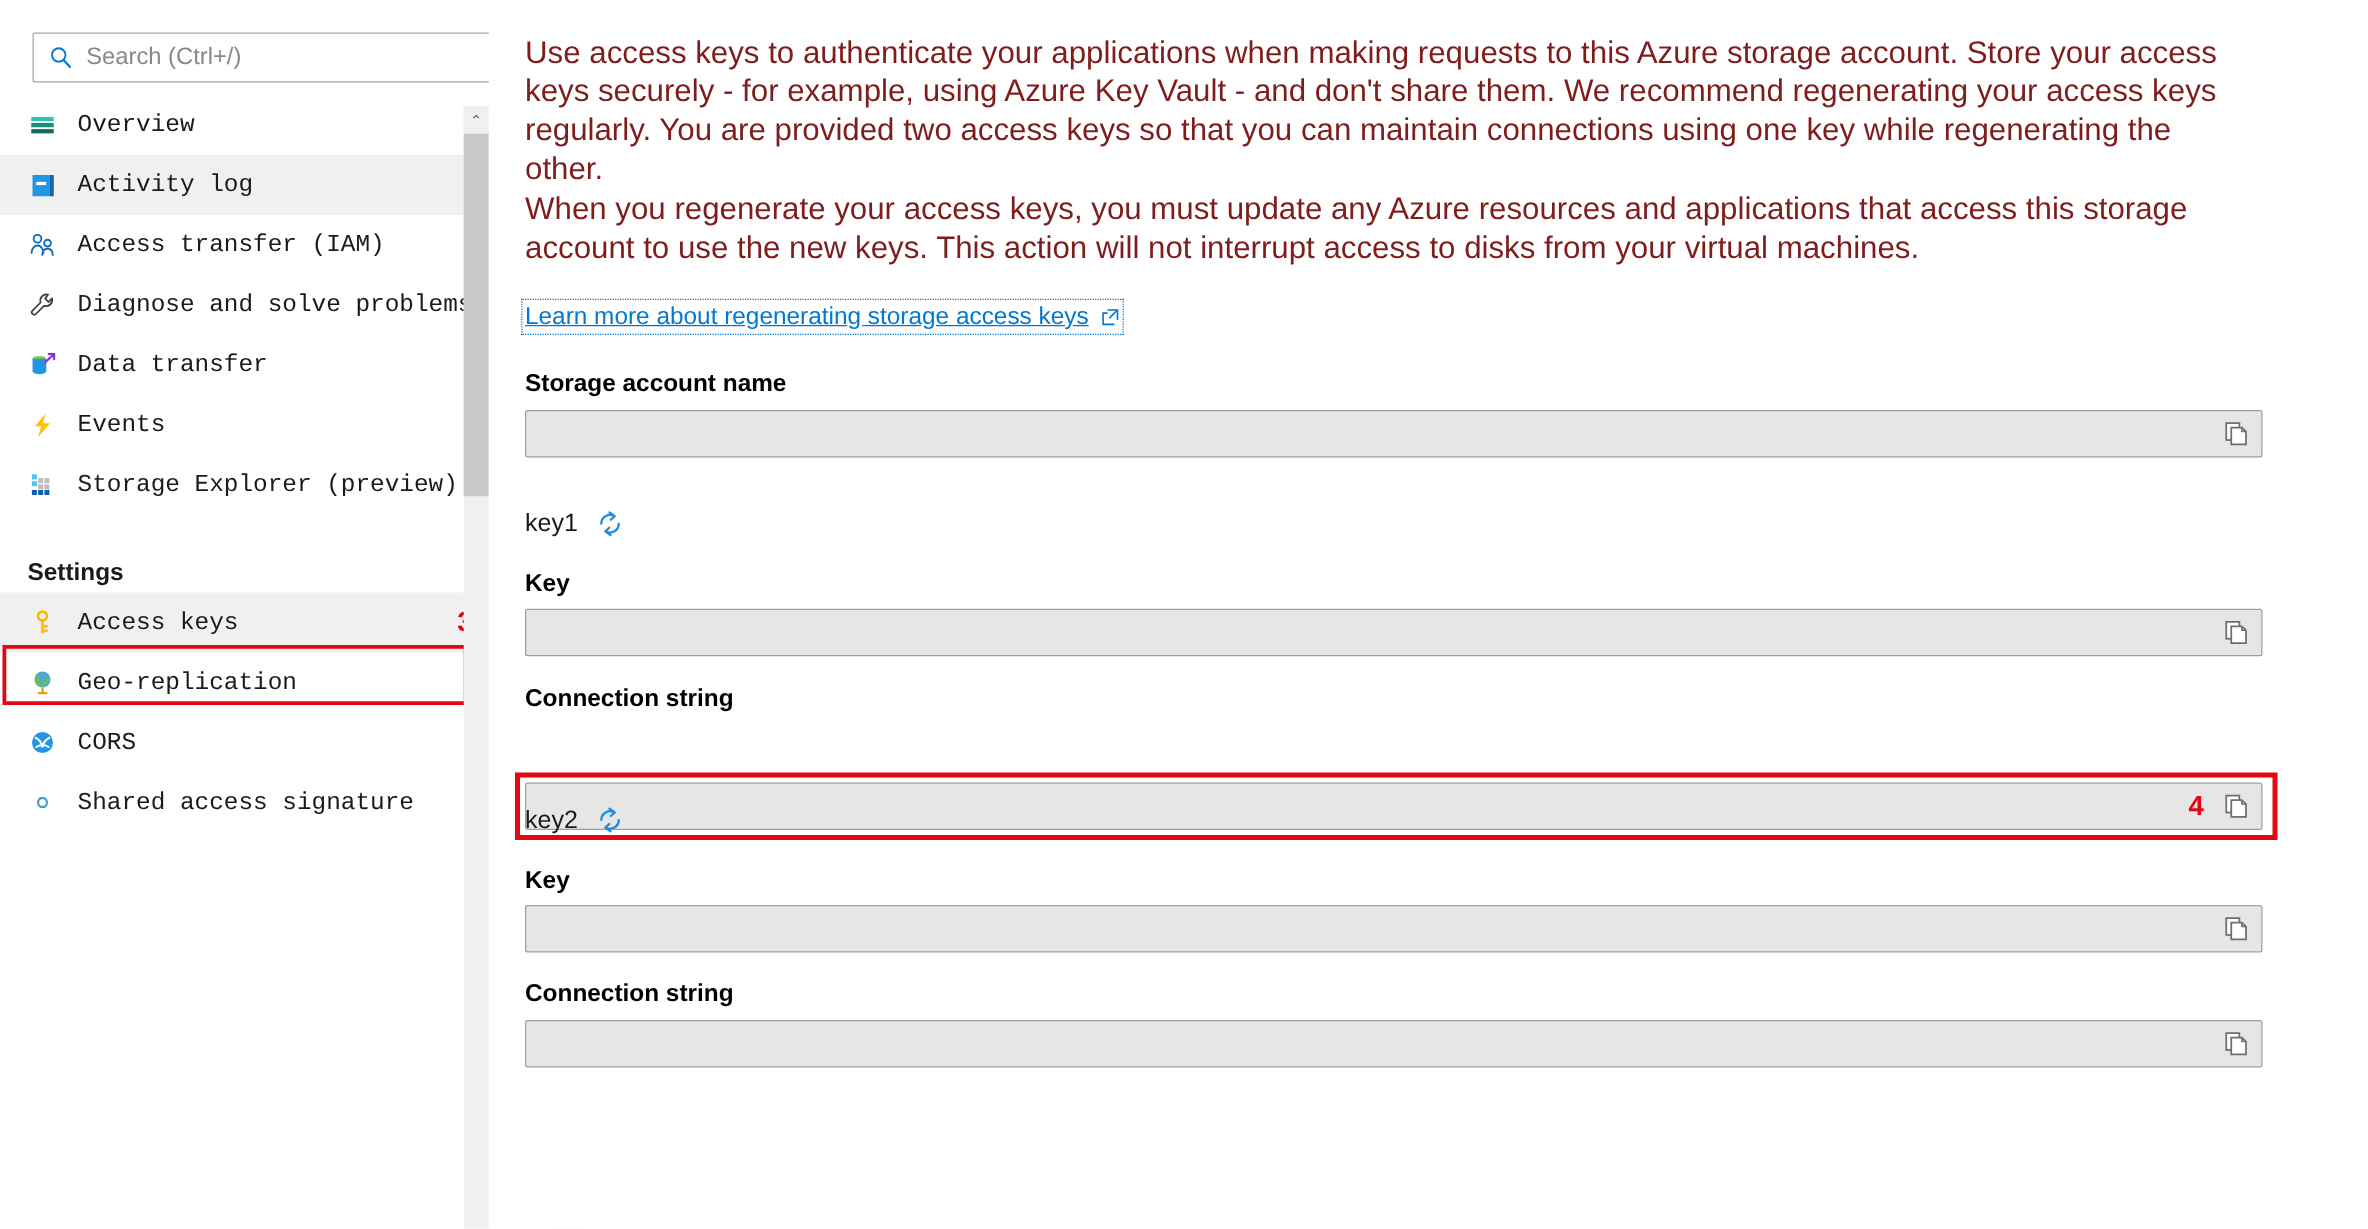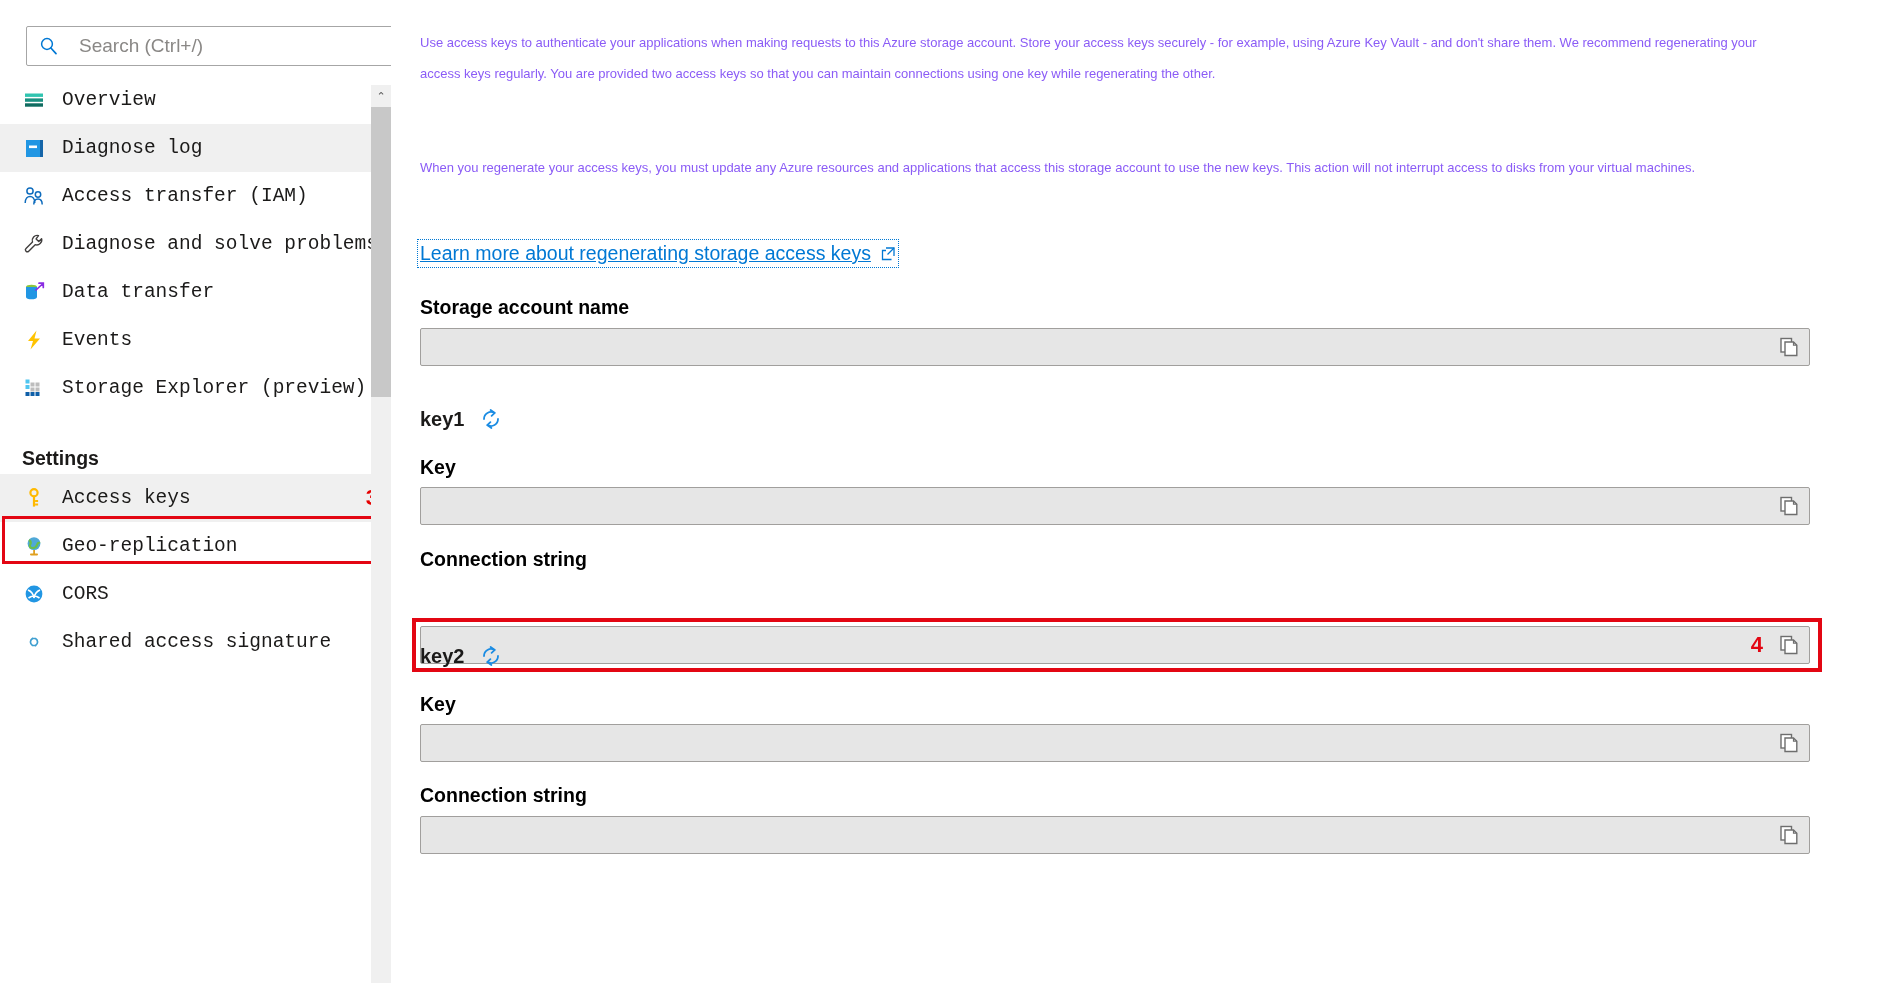--- a/index.html
+++ b/index.html
@@ -22,21 +22,21 @@
     position: absolute; left: 26px; top: 26px;
     width: 378px; height: 40px;
     border: 1px solid #a6a6a6; border-radius: 2px;
     background: #fff; display: flex; align-items: center;
   }
   .search-icon { margin-left: 12px; width: 20px; height: 20px; flex: 0 0 auto; display:block; }
   .search-input {
     border: 0; outline: none; background: transparent;
     font-family: "Liberation Sans", sans-serif;
     font-size: 19px; color: #767676;
-    margin-left: 20px; width: 300px; padding: 0;
+    margin-left: 10px; width: 300px; padding: 0;
   }
   .search-input::placeholder { color: #8a8886; opacity: 1; }
 
   .collapse-btn {
     position: absolute; left: 417px; top: 30px;
     width: 30px; height: 30px;
     display: flex; align-items: center; justify-content: center;
     color: #4a4a4a; font-size: 21px; line-height: 1;
     cursor: pointer; user-select: none;
   }
@@ -111,23 +111,23 @@
   #main {
     position: absolute; left: 418px; top: 0;
     width: 1476px; height: 983px;
     background: #ffffff;
     padding-left: 0px;
   }
   .para {
     position: absolute;
     left: 2px;
     width: 1360px;
-    font-size: 13px;
+    font-size: 25px;
     line-height: 31px;
-    color: #8b5cf6;
+    color: #7f1d1d;
   }
   #para1 { top: 27px; }
   #para2 { top: 152px; }
 
   .doc-link {
     position: absolute; left: 2px; top: 242px;
     display: inline-flex; align-items: center; gap: 9px;
     color: #0078d4; font-size: 19.5px;
     text-decoration: underline;
     outline: 1px dotted #0078d4; outline-offset: 2px;
@@ -154,21 +154,21 @@
   }
   .inline-marker {
     color: #e30613; font-weight: bold; font-size: 22px;
     margin-right: 6px;
   }
 
   .key-heading {
     position: absolute; left: 2px;
     display: flex; align-items: center; gap: 14px;
   }
-  .key-heading .kh-text { font-size: 20px; font-weight: bold; color: #1b1a19; }
+  .key-heading .kh-text { font-size: 20px; font-weight: normal; color: #1b1a19; }
   .regen-btn { cursor: pointer; display: flex; align-items: center; }
 
   .red-box-cs {
     position: absolute;
     left: -6px; top: 618px; width: 1410px; height: 54px;
     border: 4px solid #e30613;
     pointer-events: none;
   }
 </style>
 </head>
@@ -202,21 +202,21 @@
       </div>
 
       <div class="nav-item selected">
         <span class="nav-icon">
           <svg width="22" height="22" viewBox="0 0 22 22">
             <rect x="3" y="3" width="14" height="17" fill="#2196e3"></rect>
             <rect x="17" y="3" width="3" height="17" fill="#1565a8"></rect>
             <rect x="6" y="8.5" width="8" height="2.6" fill="#ffffff"></rect>
           </svg>
         </span>
-        <span class="nav-label">Diagnose log</span>
+        <span class="nav-label">Activity log</span>
       </div>
 
       <div class="nav-item">
         <span class="nav-icon">
           <svg width="22" height="22" viewBox="0 0 22 22">
             <circle cx="7" cy="6" r="3.1" fill="none" stroke="#0f6cbd" stroke-width="1.5"></circle>
             <path d="M2.2 18 C2.2 13.6 4.6 11.4 7 11.4 C9.4 11.4 11.8 13.6 11.8 18" fill="none" stroke="#0f6cbd" stroke-width="1.5"></path>
             <circle cx="15" cy="9.5" r="2.7" fill="none" stroke="#0f6cbd" stroke-width="1.5"></circle>
             <path d="M10.8 19.5 C10.8 15.6 12.9 14 15 14 C17.1 14 19.2 15.6 19.2 19.5" fill="none" stroke="#0f6cbd" stroke-width="1.5"></path>
           </svg>

